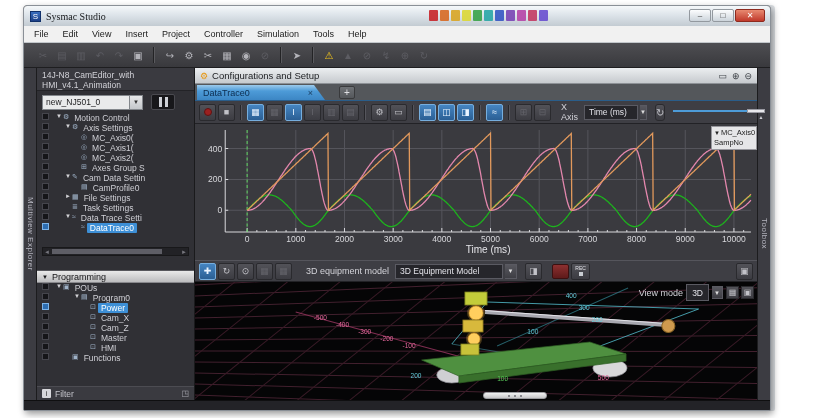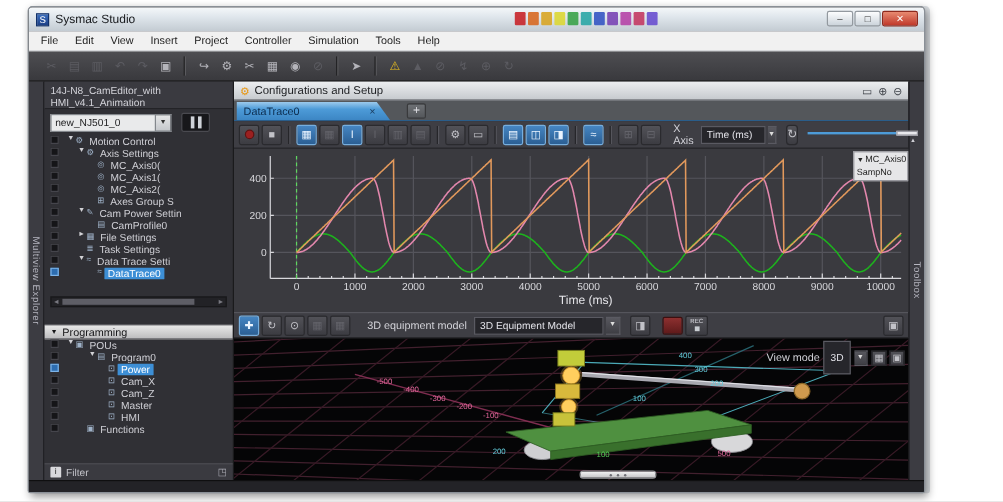--- a/index.html
+++ b/index.html
@@ -9,21 +9,21 @@
   .window { position:absolute; left:23px; top:5px; width:748px; height:406px;
             background:#2b2b2e; border:1px solid #8a9097; border-radius:4px 4px 2px 2px;
             box-shadow:2px 3px 7px rgba(0,0,0,.4), 4px 0 0 rgba(215,220,225,.85);
             display:flex; flex-direction:column; overflow:hidden; }
 
   
   .titlebar { height:20px; flex:none; background:linear-gradient(#f5f8fa,#dde4ea 45%,#c3cbd2);
               display:flex; align-items:center; padding:0 6px; position:relative; }
   .app-icon { width:11px; height:11px; background:linear-gradient(#3a6fc0,#1c3f86); border:1px solid #10306a;
               color:#fff; font-size:8px; line-height:9px; text-align:center; flex:none; }
-  .app-title { font-size:10px; color:#16181b; margin-left:5px; }
+  .app-title { font-size:10px; color:#16181b; margin-left:5px;font-family:Liberation Serif, serif; }
   .title-squares { position:absolute; left:405px; top:4px; display:flex; gap:2px; filter:blur(.4px); opacity:.9; }
   .title-squares .sq { width:9px; height:11px; border-radius:1px; }
   .win-controls { position:absolute; right:5px; top:3px; display:flex; gap:1px; }
   .win-btn { width:22px; height:13px; border:1px solid #93999f; border-radius:2px;
              background:linear-gradient(#fcfdfe,#ccd4db); color:#333; font-size:8px; line-height:11px;
              text-align:center; }
   .win-btn.close { background:linear-gradient(#e88a71,#c0392b); border-color:#8e2a1e; color:#fff; width:30px; }
 
   
   .menubar { height:17px; flex:none; background:#f1f1f1; border-bottom:1px solid #c2c6ca;
@@ -135,21 +135,21 @@
   .td-label { font-size:9px; color:#d2d2d8; margin:0 4px 0 12px; }
   .red-btn { width:17px; height:15px; background:linear-gradient(#8d3030,#5e1a1a); border:1px solid #3c1010; border-radius:2px; }
   .rec-btn { width:19px; height:17px; border:1px solid #2a2a2e; border-radius:2px; background:linear-gradient(#525258,#3c3c42);
              display:flex; flex-direction:column; align-items:center; justify-content:center; color:#e0e0e6; }
   .rec-btn .t { font-size:5px; line-height:5px; } .rec-btn .d { width:4px; height:4px; background:#c9cdd2; margin-top:1px; }
   .td-right { margin-left:auto; }
   .td-view { flex:1; position:relative; background:#050506; min-height:0; overflow:hidden; }
   .td-view svg { position:absolute; inset:0; width:100%; height:100%; }
   .viewmode { position:absolute; top:2px; right:3px; display:flex; align-items:center; gap:3px; }
   .viewmode .lbl { font-size:9px; color:#d2d2d8; }
-  .vm-select { height:28px; background:#26262b; border:1px solid #5a5a62; color:#e2e2e8; font-size:8.5px;
+  .vm-select { height:17px; background:#26262b; border:1px solid #5a5a62; color:#e2e2e8; font-size:8.5px;
                display:flex; align-items:center; padding:0 5px; }
   .vm-caret { width:11px; height:13px; background:linear-gradient(#57575e,#3e3e44); border:1px solid #5a5a62;
               border-left:none; font-size:6px; color:#ddd; display:flex; align-items:center; justify-content:center; }
   .vm-btn { width:13px; height:13px; background:linear-gradient(#525258,#3c3c42); border:1px solid #2a2a2e;
             color:#c2c2c8; font-size:8px; display:flex; align-items:center; justify-content:center; }
   .splitter-pill { position:absolute; bottom:1px; left:57%; transform:translateX(-50%); width:64px; height:7px;
                    background:linear-gradient(#f2f2f2,#c6c6c8); border-radius:3px; border:1px solid #9a9a9e;
                    display:flex; align-items:center; justify-content:center; gap:4px; }
   .splitter-pill i { width:2px; height:2px; background:#6e6e74; border-radius:50%; }
 
@@ -278,21 +278,21 @@
               <span style="width: 20px; flex: 0 0 auto;"></span>
               <span class="exp"></span>
               <span class="ticon">⊞</span>
               <span class="tlabel">Axes Group S</span>
             </div>
             <div class="tree-row">
               <span class="statusbox"></span>
               <span style="width: 11px; flex: 0 0 auto;"></span>
               <span class="exp">▼</span>
               <span class="ticon">✎</span>
-              <span class="tlabel">Cam Power Settin</span>
+              <span class="tlabel">Cam Data Settin</span>
             </div>
             <div class="tree-row">
               <span class="statusbox"></span>
               <span style="width: 20px; flex: 0 0 auto;"></span>
               <span class="exp"></span>
               <span class="ticon">▤</span>
               <span class="tlabel">CamProfile0</span>
             </div>
             <div class="tree-row">
               <span class="statusbox"></span>

